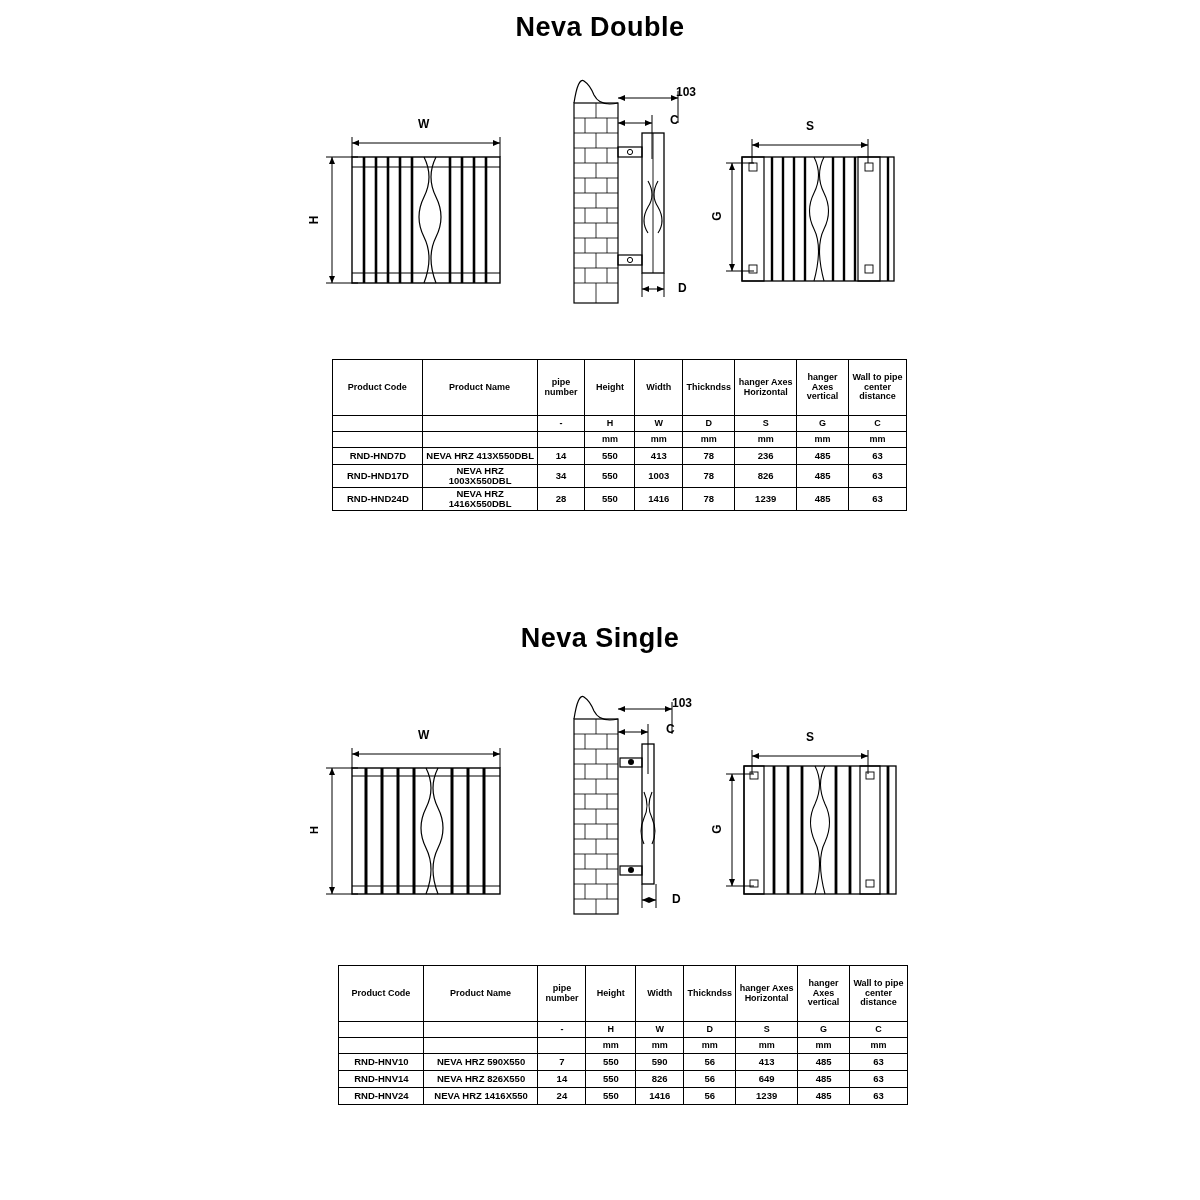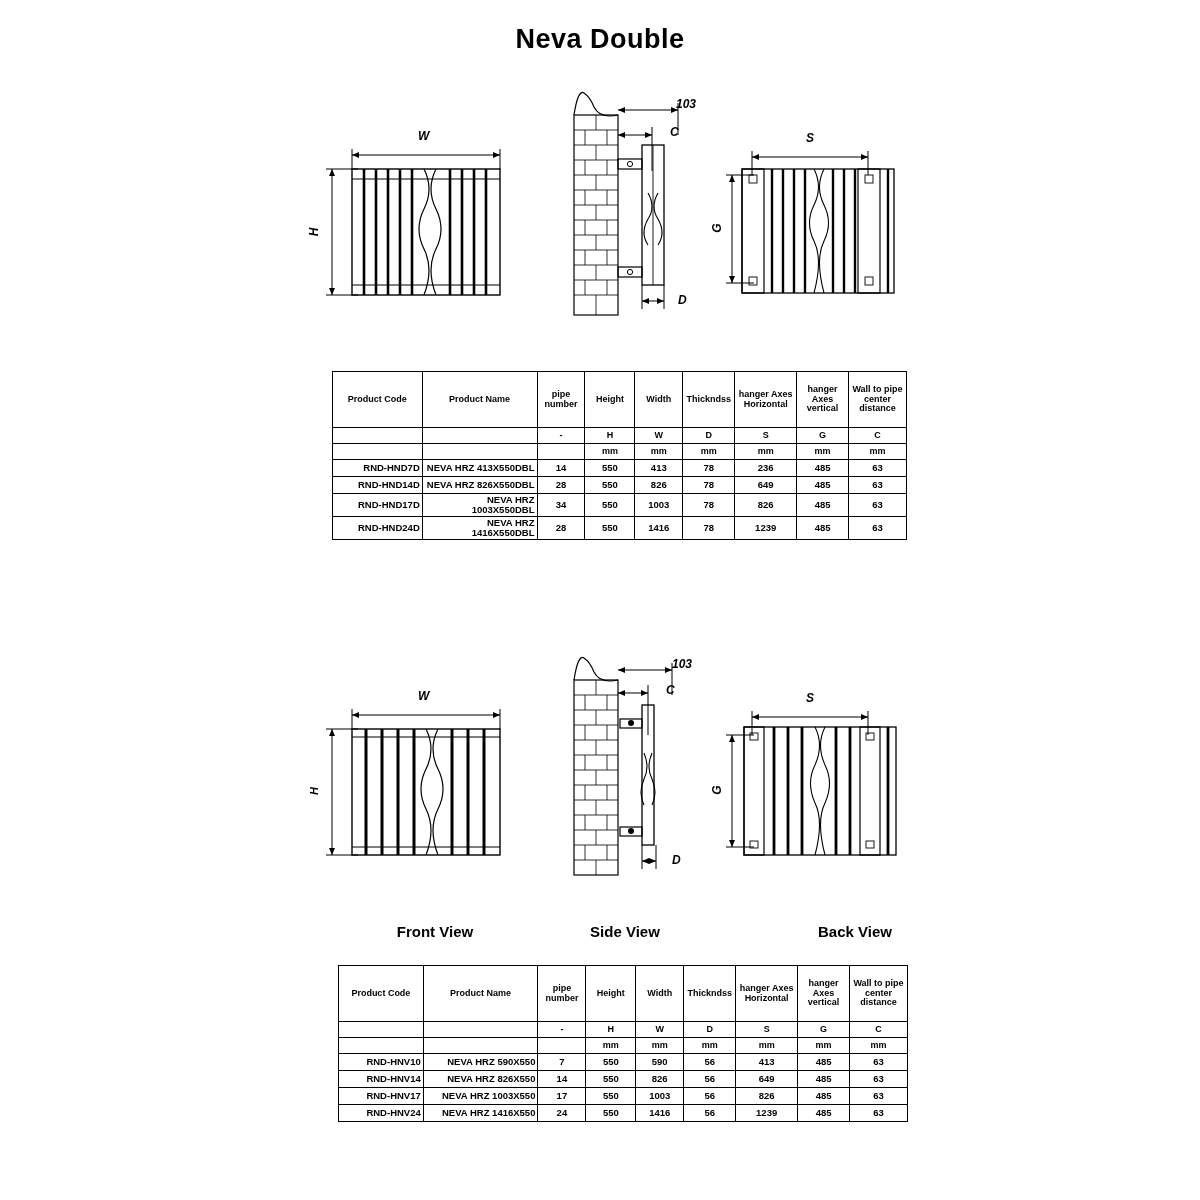--- a/index.html
+++ b/index.html
@@ -13,21 +13,21 @@
   }
   .section{position:absolute;left:0;width:1200px;}
   .sec-title{
     text-align:center;
     font-size:27px;
     font-weight:bold;
     letter-spacing:.5px;
   }
   
   .drawings{position:relative;height:300px;}
-  .view{position:absolute;font-style:italic;}
+  .view{position:absolute;}
   .viewlabel{
     position:absolute;
     font-size:15px;
     font-weight:bold;
     text-align:center;
     width:200px;
   }
   .dimletter{
     position:absolute;
     font-size:12px;
@@ -48,27 +48,27 @@
   table td,table th{
     border:1px solid #000;
     text-align:center;
     padding:1px 2px;
     font-weight:bold;
     line-height:1.05;
   }
   .hdr-tall{height:56px;}
   .row-sym td,.row-unit td{height:13px;font-size:9px;}
   .dat td{height:14px;}
-  .lcell{text-align:right;padding-left:3px;}
+  .lcell{text-align:center;padding-left:3px;}
   .hdr td{font-size:9px;}
 </style>
 </head>
 <body>
 
-<div class="section" style="top:16px;">
+<div class="section" style="top:4px;">
 
   <div class="sec-title" style="margin-top:8px;">Neva Double</div>
 
   <div class="drawings">
 
     <div class="view" style="left:310px;top:80px;">
       <svg width="220" height="190" viewBox="0 0 220 190">
 
         <line x1="42" y1="20" x2="190" y2="20" stroke="#000" stroke-width="1"></line>
         <path d="M42,20 l7,-3 l0,6 z" fill="#000"></path>
@@ -278,31 +278,20 @@
       <td class="lcell">NEVA HRZ 413X550DBL</td>
       <td>14</td>
       <td>550</td>
       <td>413</td>
       <td>78</td>
       <td>236</td>
       <td>485</td>
       <td>63</td>
     </tr>
     <tr class="dat">
-      <td class="lcell">RND-HND14D</td>
-      <td class="lcell">NEVA HRZ 826X550DBL</td>
-      <td>28</td>
-      <td>550</td>
-      <td>826</td>
-      <td>78</td>
-      <td>649</td>
-      <td>485</td>
-      <td>63</td>
-    </tr>
-    <tr class="dat">
       <td class="lcell">RND-HND17D</td>
       <td class="lcell">NEVA HRZ 1003X550DBL</td>
       <td>34</td>
       <td>550</td>
       <td>1003</td>
       <td>78</td>
       <td>826</td>
       <td>485</td>
       <td>63</td>
     </tr>
@@ -316,20 +305,21 @@
       <td>1239</td>
       <td>485</td>
       <td>63</td>
     </tr>
   </tbody>
     </table>
 </div>
 
 <div class="section" style="top:615px;">
 
+  <div class="sec-title" style="margin-top:8px;">Neva Single</div>
 
   <div class="drawings">
 
     <div class="view" style="left:310px;top:80px;">
       <svg width="220" height="190" viewBox="0 0 220 190">
         <line x1="42" y1="20" x2="190" y2="20" stroke="#000" stroke-width="1"></line>
         <path d="M42,20 l7,-3 l0,6 z" fill="#000"></path>
         <path d="M190,20 l-7,-3 l0,6 z" fill="#000"></path>
         <line x1="42" y1="14" x2="42" y2="34" stroke="#000" stroke-width="1"></line>
         <line x1="190" y1="14" x2="190" y2="34" stroke="#000" stroke-width="1"></line>
@@ -524,31 +514,20 @@
       <td class="lcell">NEVA HRZ 826X550</td>
       <td>14</td>
       <td>550</td>
       <td>826</td>
       <td>56</td>
       <td>649</td>
       <td>485</td>
       <td>63</td>
     </tr>
     <tr class="dat">
-      <td class="lcell">RND-HNV17</td>
-      <td class="lcell">NEVA HRZ 1003X550</td>
-      <td>17</td>
-      <td>550</td>
-      <td>1003</td>
-      <td>56</td>
-      <td>826</td>
-      <td>485</td>
-      <td>63</td>
-    </tr>
-    <tr class="dat">
       <td class="lcell">RND-HNV24</td>
       <td class="lcell">NEVA HRZ 1416X550</td>
       <td>24</td>
       <td>550</td>
       <td>1416</td>
       <td>56</td>
       <td>1239</td>
       <td>485</td>
       <td>63</td>
     </tr>

